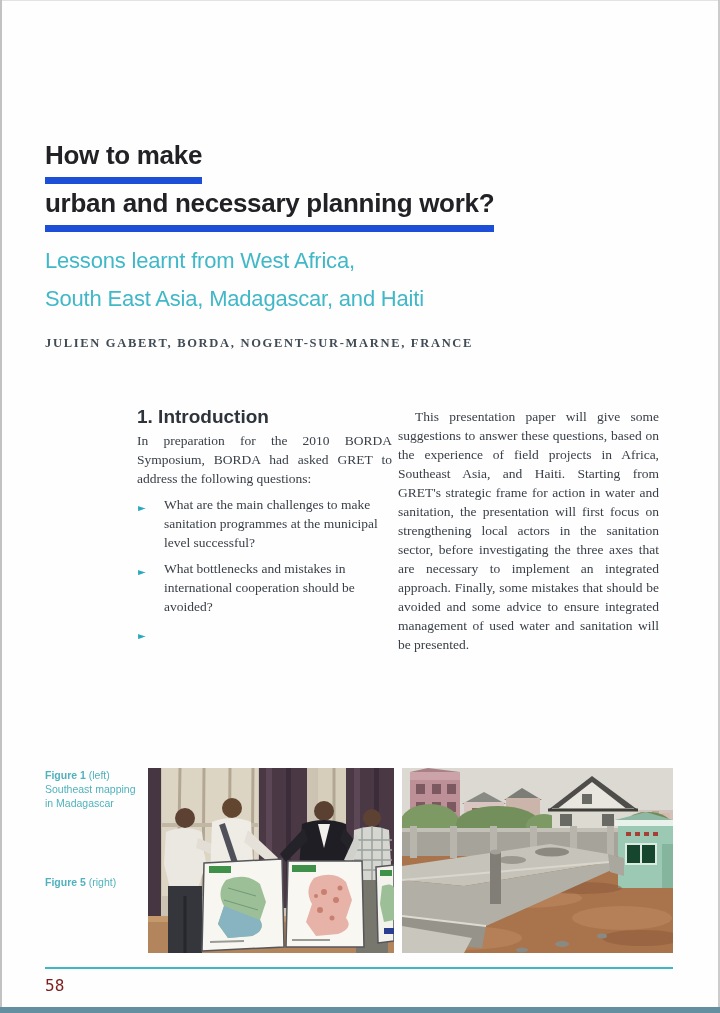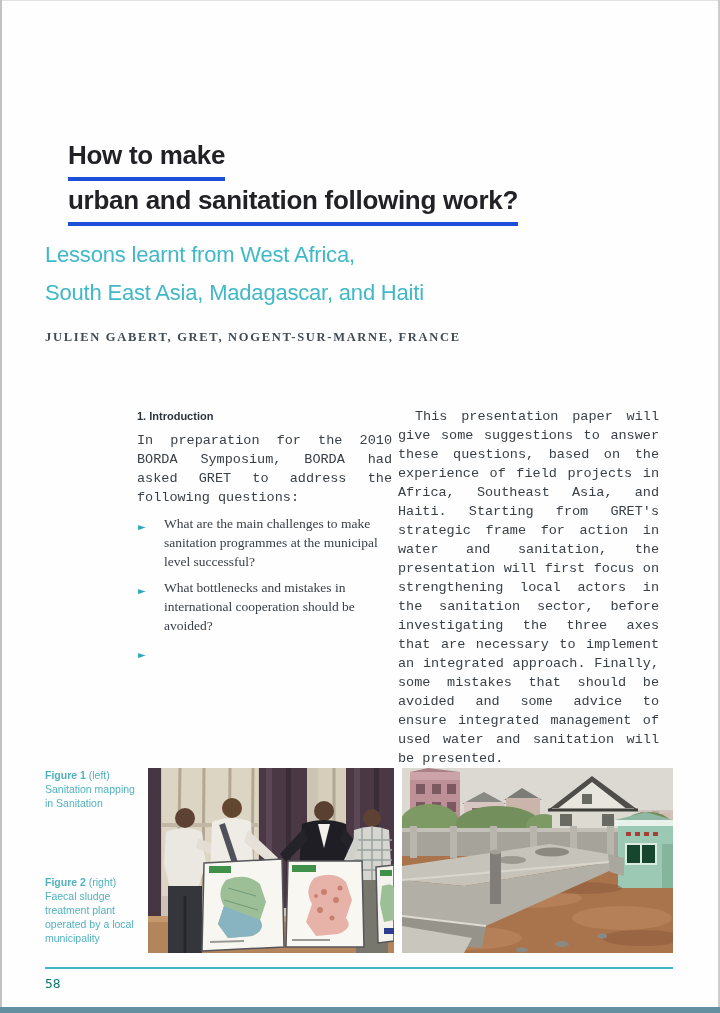--- a/index.html
+++ b/index.html
@@ -6,35 +6,35 @@
   .page{position:relative;width:720px;height:1013px;background:#fefefe;overflow:hidden;
         font-family:"Liberation Sans",sans-serif;}
   .edge-left{position:absolute;left:0;top:0;width:2px;height:1013px;background:#c2c2c2;}
   .edge-right{position:absolute;right:0;top:0;width:2px;height:1013px;background:#cccccc;}
   .edge-top{position:absolute;left:0;top:0;width:720px;height:1px;background:#e2e2e2;}
   .bottom-band{position:absolute;left:0;bottom:0;width:720px;height:6px;background:#648fa0;}
 
   
   .title-block{position:absolute;left:45px;top:136px;width:620px;}
   h1{margin:0;font-size:26px;line-height:38px;font-weight:bold;color:#222226;letter-spacing:-0.3px;}
-  .t-line{display:inline-block;border-bottom:4px solid #1d4ed8;padding-bottom:3px;margin-left:23px;}
+  .t-line{display:inline-block;border-bottom:7px solid #1d4ed8;padding-bottom:3px;}
   .subtitle{margin:10px 0 0 0;font-size:22px;line-height:38px;font-weight:normal;
             color:#41b8c8;letter-spacing:-0.2px;}
   .author{margin-top:18px;font-family:"Liberation Serif",serif;font-size:12.5px;
           font-weight:600;letter-spacing:1.7px;color:#404b55;}
 
   
   .col{position:absolute;top:407px;font-family:"Liberation Serif",serif;
        font-size:13.5px;line-height:19px;color:#3a4048;}
   .col-left{left:137px;width:255px;}
   .col-right{left:398px;width:261px;}
-  .col h3{margin:0 0 5px 0;font-family:"Liberation Sans",sans-serif;font-size:11px;
+  .col h3{margin:0 0 5px 0;font-family:"Liberation Sans",sans-serif;font-size:19px;
           font-weight:bold;color:#2e343b;}
   .col p{margin:0;}
-  .just{text-align:justify;font-family:Liberation Mono, monospace;}
+  .just{text-align:justify;}
   .indent{text-indent:17px;}
   ul.bullets{list-style:none;margin:7px 0 0 0;padding:0;}
   ul.bullets li{position:relative;padding-left:27px;margin:0 0 7px 0;text-align:left;}
   .arrow{position:absolute;left:1px;top:3px;font-size:10px;color:#2ba9c0;
          font-family:"DejaVu Sans",sans-serif;}
 
   
   .captions{position:absolute;left:45px;top:768px;width:100px;
             font-size:10.5px;line-height:14px;color:#4fb2bd;}
   .cap2{position:absolute;top:107px;left:0;}
@@ -42,36 +42,36 @@
 
   
   .photo{position:absolute;margin:0;padding:0;top:768px;}
   .photo1{left:148px;width:246px;height:185px;}
   .photo2{left:402px;width:271px;height:185px;}
   .photo svg{display:block;}
 
   
   .footer-rule{position:absolute;left:45px;top:967px;width:628px;height:2px;background:#3db6c6;}
   .page-number{position:absolute;left:45px;top:976px;font-family:"DejaVu Sans Mono",monospace;
-               font-size:13px;color:#0f766e;}
+               font-size:16px;color:#7f1d1d;}
 </style>
 </head>
 <body>
 
 <div class="page">
   <div class="edge-top"></div>
   <div class="edge-left"></div>
   <div class="edge-right"></div>
 
   <header class="title-block">
     <h1><span class="t-line">How to make</span><br>
-      <span class="t-line">urban and sanitation following work?</span></h1>
+      <span class="t-line">urban and necessary planning work?</span></h1>
     <h2 class="subtitle"><span>Lessons learnt from West Africa,</span><br>
       <span>South East Asia, Madagascar, and Haiti</span></h2>
-    <div class="author">JULIEN GABERT, GRET, NOGENT-SUR-MARNE, FRANCE</div>
+    <div class="author">JULIEN GABERT, BORDA, NOGENT-SUR-MARNE, FRANCE</div>
   </header>
 
   <section class="col col-left">
     <h3>1. Introduction</h3>
     <p class="just">In preparation for the 2010 BORDA Symposium, BORDA had asked GRET to address the following questions:</p>
     <ul class="bullets">
       <li>
         <span class="arrow">►</span>
         <span>What are the main challenges to make sanitation programmes at the municipal level successful?</span>
       </li>
@@ -85,25 +85,24 @@
     </ul>
   </section>
 
   <section class="col col-right">
     <p class="just indent">This presentation paper will give some suggestions to answer these questions, based on the experience of field projects in Africa, Southeast Asia, and Haiti. Starting from GRET's strategic frame for action in water and sanitation, the presentation will first focus on strengthening local actors in the sanitation sector, before investigating the three axes that are necessary to implement an integrated approach. Finally, some mistakes that should be avoided and some advice to ensure integrated management of used water and sanitation will be presented.</p>
   </section>
 
   <aside class="captions">
     <div class="cap cap1">
       <div><b>Figure 1</b> <span>(left)</span></div>
-      <div>Sanitation mapping in Sanitation</div>
+      <div>Southeast mapping in Madagascar</div>
     </div>
     <div class="cap cap2">
-      <div><b>Figure 2</b> <span>(right)</span></div>
-      <div>Faecal sludge treatment plant operated by a local municipality</div>
+      <div><b>Figure 5</b> <span>(right)</span></div>
     </div>
   </aside>
 
   <figure class="photo photo1">
     <svg viewBox="0 0 246 185" width="246" height="185" xmlns="http://www.w3.org/2000/svg">
       <rect width="246" height="185" fill="#cdc3b2"></rect>
       <rect x="14" y="0" width="96" height="128" fill="#ddd5c4"></rect>
       <g stroke="#b3a794" stroke-width="3">
         <line x1="32" y1="0" x2="30" y2="128"></line>
           <line x1="56" y1="0" x2="55" y2="128"></line>

